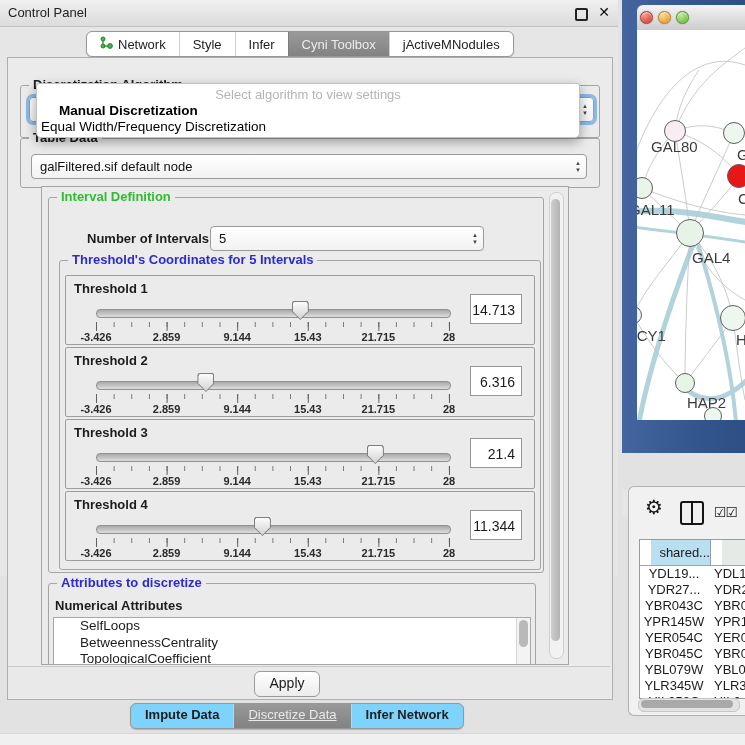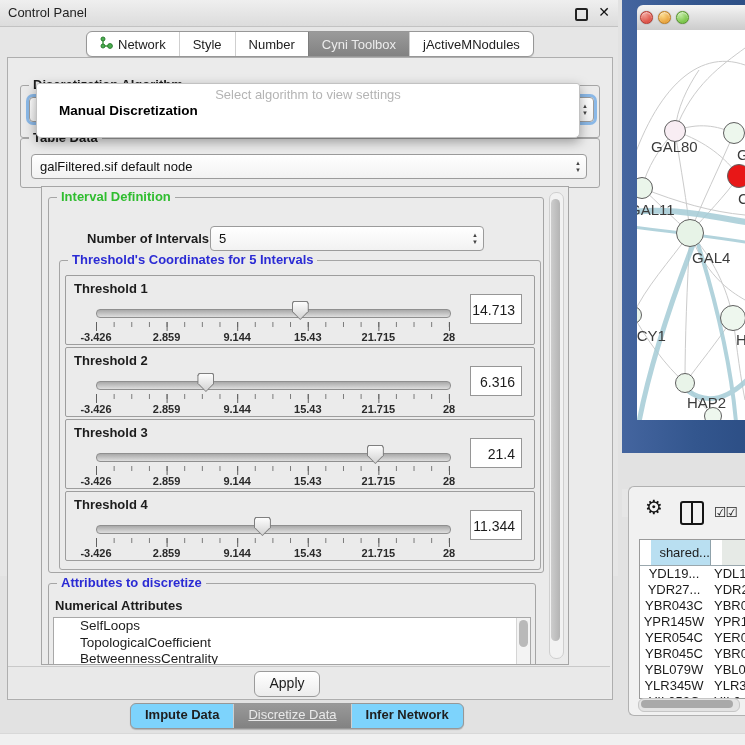--- a/index.html
+++ b/index.html
@@ -168,21 +168,21 @@
             <circle cx="3" cy="10" r="2" fill="#49b04f" stroke="#2e7a32"></circle>
             <circle cx="10" cy="10" r="2.4" fill="#49b04f" stroke="#2e7a32"></circle>
           </svg>
         </span>
         <span>Network</span>
       </div>
       <div class="top-tab">
         <span>Style</span>
       </div>
       <div class="top-tab">
-        <span>Number</span>
+        <span>Infer</span>
       </div>
       <div class="top-tab selected">
         <span>Cyni Toolbox</span>
       </div>
       <div class="top-tab">
         <span>jActiveMNodules</span>
       </div>
     </div>
 
     <div id="content" class="abs">
@@ -194,20 +194,21 @@
           <div class="combo-stepper">
             <span>▲</span>
               <span>▼</span>
           </div>
         </div>
       </div>
 
       <div id="algo-popup" class="abs">
         <div id="algo-prompt">Select algorithm to view settings</div>
         <div class="algo-option" id="algo-option-0">Manual Discretization</div>
+        <div class="algo-option" id="algo-option-1">Equal Width/Frequency Discretization</div>
       </div>
 
       <div class="groupbox" style="left:12px;top:80px;width:578px;height:48px;">
         <div class="group-title">Table Data</div>
         <div class="combo" style="left:10px;right:12px;top:15px;height:23px;">
           <div class="combo-text">galFiltered.sif default node</div>
           <div class="combo-stepper">
             <span>▲</span>
               <span>▼</span>
           </div>
@@ -307,22 +308,22 @@
               <div class="th-value">11.344</div>
             </div>
           </div>
         </div>
 
         <div class="groupbox" id="attributes-group">
           <div class="group-title gt-blue">Attributes to discretize</div>
           <div id="num-attr-heading">Numerical Attributes</div>
           <div id="attr-list">
             <div class="attr-item">SelfLoops</div>
+              <div class="attr-item">BetweennessCentrality</div>
               <div class="attr-item">TopologicalCoefficient</div>
-              <div class="attr-item">BetweennessCentrality</div>
             <div id="attr-vscrollbar">
               <div id="attr-vscroll-thumb"></div>
             </div>
           </div>
         </div>
 
         <div id="main-vscrollbar">
           <div id="main-vscroll-thumb"></div>
         </div>
       </div>

